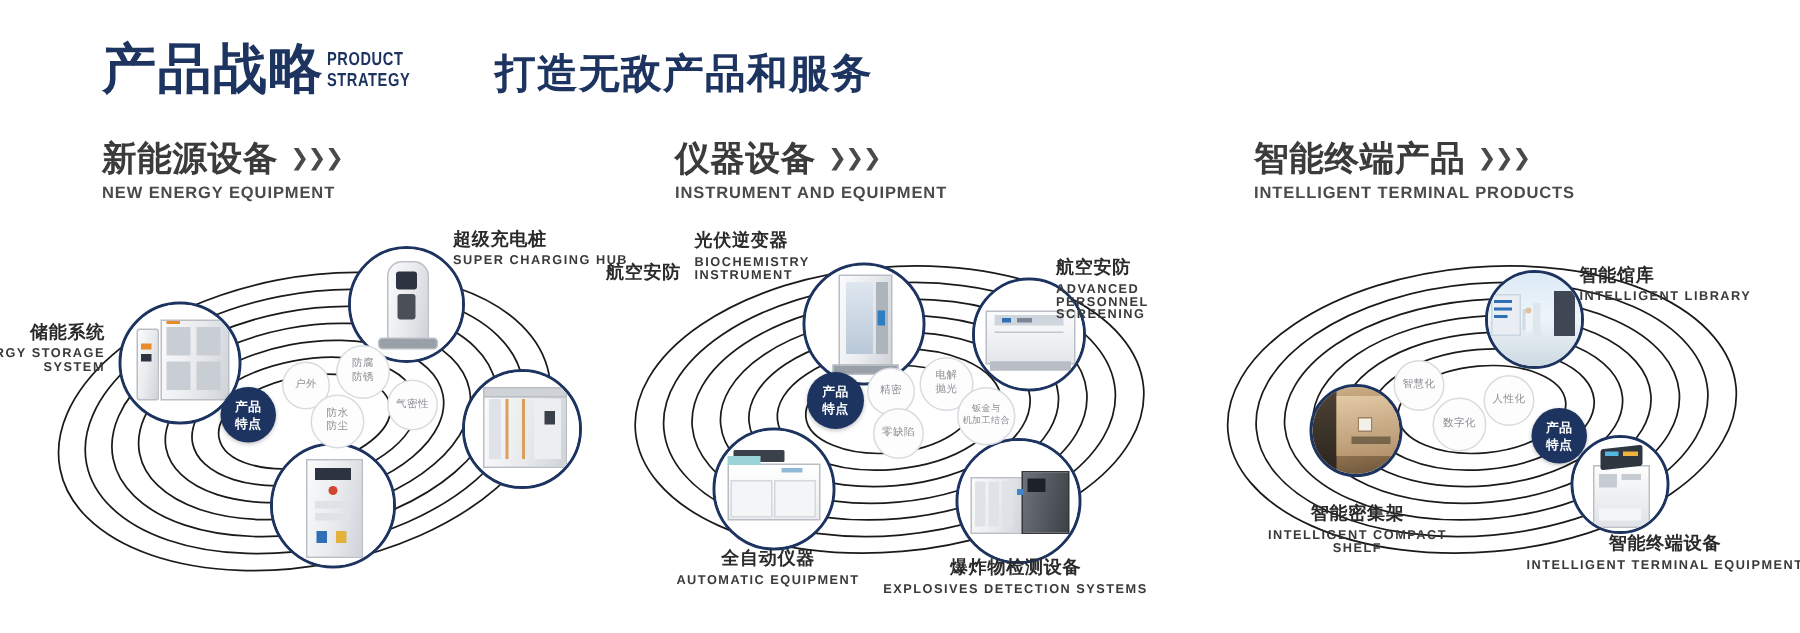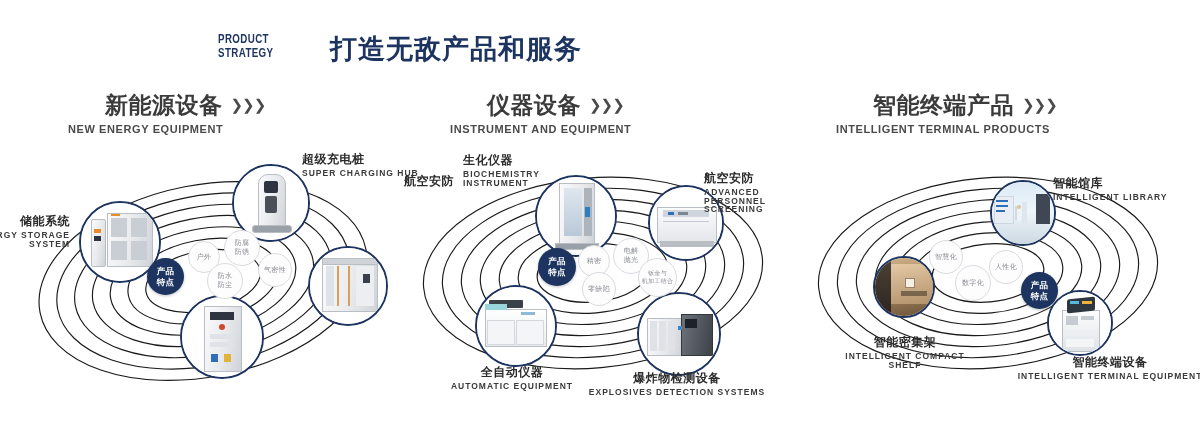--- a/index.html
+++ b/index.html
@@ -25,21 +25,21 @@
   .title-slogan{
     position:absolute;left:330px;top:36px;
     font-size:27px;font-weight:700;color:#1d3461;
     letter-spacing:1px;white-space:nowrap;line-height:1;
   }
 
   
   .sect{position:absolute;}
   .sect .cn{
     font-size:23px;font-weight:700;color:#3b3b3b;letter-spacing:.5px;
-    white-space:nowrap;line-height:1;margin-left:37px;
+    white-space:nowrap;line-height:1;
   }
   .sect .arrows{
     display:inline-block;margin-left:8px;color:#4a4a4a;
     font-size:15px;letter-spacing:-1px;vertical-align:3px;font-weight:700;
   }
   .sect .en{
     margin-top:7px;font-size:11px;font-weight:700;color:#4a4a4a;
     letter-spacing:.6px;white-space:nowrap;line-height:1;
   }
 
@@ -82,20 +82,21 @@
   .acc{position:absolute;background:#e98a2b;}
   .blu{position:absolute;background:#2f6fb5;}
   .glass{position:absolute;background:linear-gradient(180deg,#dfe7ef,#b9c8d8);}
   .room{position:absolute;inset:0;background:linear-gradient(180deg,#dceaf6 0%,#eef5fa 48%,#cdd9e2 100%);}
   .wood{position:absolute;inset:0;background:linear-gradient(170deg,#cdb08a 0%,#b08e63 45%,#6b533a 100%);}
 </style>
 </head>
 <body>
 
 <div id="header">
+  <div class="title-cn">产品战略</div>
   <div class="title-en">
     <div>PRODUCT</div>
     <div>STRATEGY</div>
   </div>
   <div class="title-slogan">打造无敌产品和服务</div>
 </div>
 
 <div class="sect" style="left:68px;top:94px;">
   <div class="cn">
     <span>新能源设备</span><span class="arrows">❯❯❯</span>
@@ -237,21 +238,21 @@
   <div class="node" style="left:135px;top:25px;width:78px;height:78px;">
     <div class="photo ill">
       <div class="cab" style="left:22px;top:6px;width:34px;height:62px;"></div>
       <div class="glass" style="left:27px;top:11px;width:18px;height:48px;"></div>
       <div class="strip" style="left:47px;top:11px;width:8px;height:48px;background:#aeb4bc;"></div>
       <div class="blu" style="left:48px;top:30px;width:5px;height:10px;background:#2e7fc2;"></div>
       <div class="cab" style="left:18px;top:66px;width:42px;height:5px;background:#9aa0a8;"></div>
     </div>
   </div>
   <div class="nlabel" style="left:63px;top:4px;width:120px;">
-    <div class="cn">生化仪器</div>
+    <div class="cn">光伏逆变器</div>
     <div class="en" style="white-space:normal;width:58px;">BIOCHEMISTRY INSTRUMENT</div>
   </div>
 
   <div class="node" style="left:248px;top:35px;width:72px;height:72px;">
     <div class="photo ill">
       <div class="cab" style="left:7px;top:20px;width:58px;height:34px;background:linear-gradient(180deg,#fafbfc,#e4e7ea);"></div>
       <div class="scr" style="left:13px;top:23px;width:46px;height:7px;background:#cfd5dc;"></div>
       <div class="blu" style="left:18px;top:25px;width:6px;height:3px;"></div>
       <div class="blu" style="left:28px;top:25px;width:10px;height:3px;background:#7b8794;"></div>
       <div class="strip" style="left:13px;top:34px;width:46px;height:1px;background:#c2c8cf;"></div>

